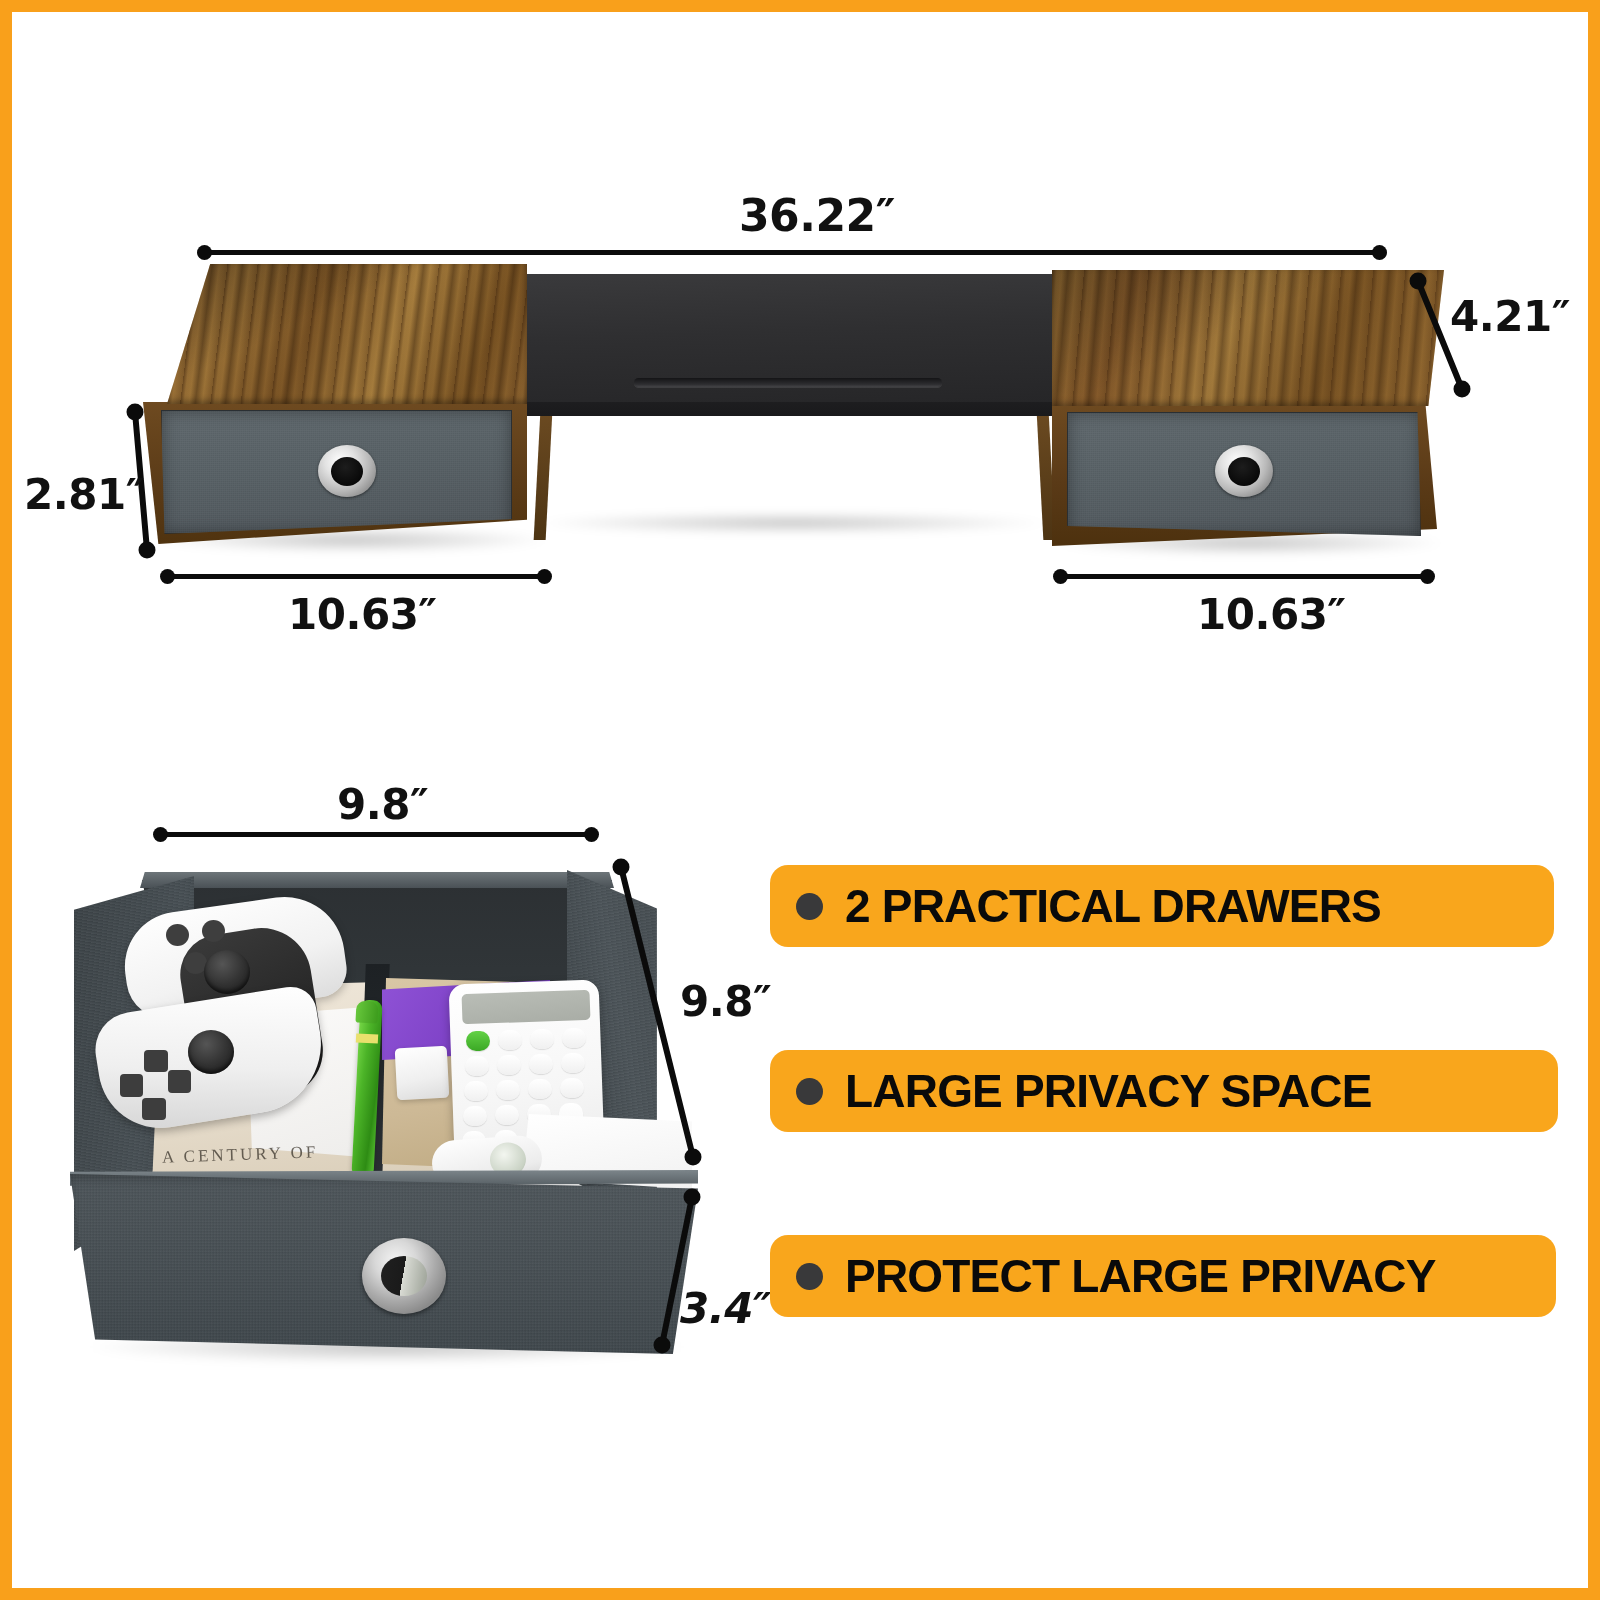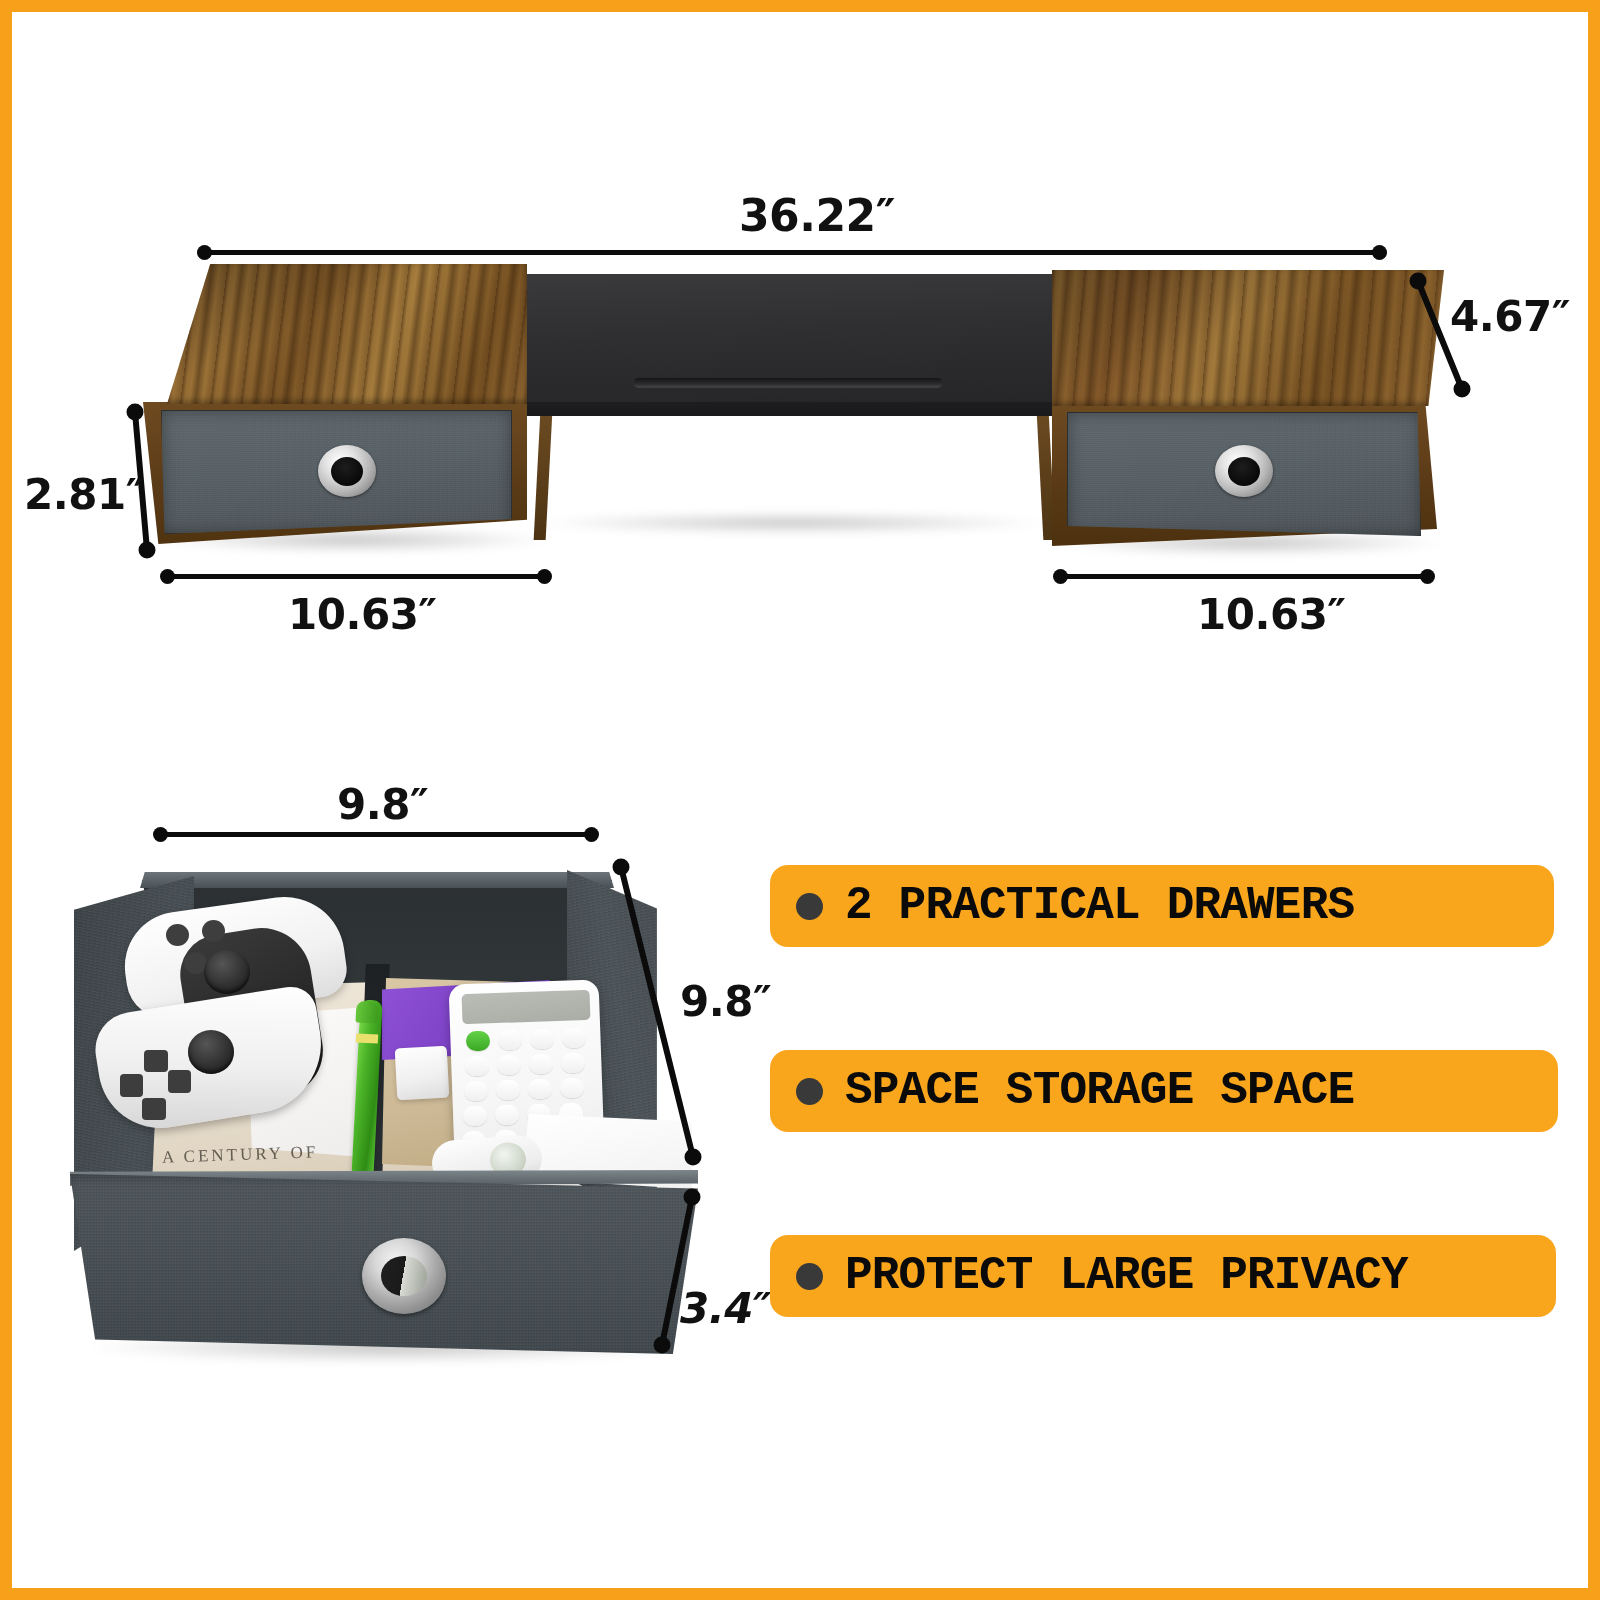--- a/index.html
+++ b/index.html
@@ -454,21 +454,21 @@
     box-sizing: border-box;
   }
   .badge-dot {
     width: 27px; height: 27px;
     border-radius: 50%;
     background: #39393a;
     flex: 0 0 auto;
     margin-right: 22px;
   }
   .badge-text {
-    font-family: Liberation Mono, monospace;
+    font-family: Liberation Sans, sans-serif;
     font-weight: 700;
     font-size: 46px;
     color: #0a0a0a;
     letter-spacing: -0.8px;
     white-space: nowrap;
     line-height: 1;
   }
   #badge-0 { top: 853px; width: 784px; }
   #badge-1 { top: 1038px; width: 788px; }
   #badge-2 { top: 1223px; width: 786px; }
@@ -505,21 +505,21 @@
       <div class="dim-line" style="left:192px;top:238px;width:1175px;"></div>
       <div class="dim-dot" style="left:185px;top:233px;"></div>
       <div class="dim-dot" style="left:1360px;top:233px;"></div>
       <div class="dim-label" style="left:727px;top:178px;font-size:44px;">36.22″</div>
 
       <svg class="dim-svg" style="left:1390px;top:255px;width:120px;height:140px;">
         <line x1="16" y1="14" x2="60" y2="122" stroke="#0b0b0b" stroke-width="6" stroke-linecap="round"></line>
         <circle cx="16" cy="14" r="8.5" fill="#0b0b0b"></circle>
         <circle cx="60" cy="122" r="8.5" fill="#0b0b0b"></circle>
       </svg>
-      <div class="dim-label" style="left:1438px;top:280px;font-size:42px;">4.67″</div>
+      <div class="dim-label" style="left:1438px;top:280px;font-size:42px;">4.21″</div>
 
       <svg class="dim-svg" style="left:108px;top:390px;width:60px;height:160px;">
         <line x1="15" y1="10" x2="27" y2="148" stroke="#0b0b0b" stroke-width="6" stroke-linecap="round"></line>
         <circle cx="15" cy="10" r="8.5" fill="#0b0b0b"></circle>
         <circle cx="27" cy="148" r="8.5" fill="#0b0b0b"></circle>
       </svg>
       <div class="dim-label" style="left:12px;top:458px;font-size:42px;">2.81″</div>
 
       <div class="dim-line" style="left:155px;top:562px;width:375px;"></div>
       <div class="dim-dot" style="left:148px;top:557px;"></div>
@@ -614,21 +614,21 @@
       <circle cx="50" cy="158" r="8.5" fill="#0b0b0b"></circle>
     </svg>
     <div class="dim-label" style="left:668px;top:1272px;font-size:42px;font-style:italic;">3.4″</div>
 
     <div class="badge" id="badge-0">
       <span class="badge-dot"></span>
       <span class="badge-text">2 PRACTICAL DRAWERS</span>
     </div>
     <div class="badge" id="badge-1">
       <span class="badge-dot"></span>
-      <span class="badge-text">SPACE STORAGE SPACE</span>
+      <span class="badge-text">LARGE PRIVACY SPACE</span>
     </div>
     <div class="badge" id="badge-2">
       <span class="badge-dot"></span>
       <span class="badge-text">PROTECT LARGE PRIVACY</span>
     </div>
 
   </div>
 
   <div id="frame-border"></div>
 </div>

